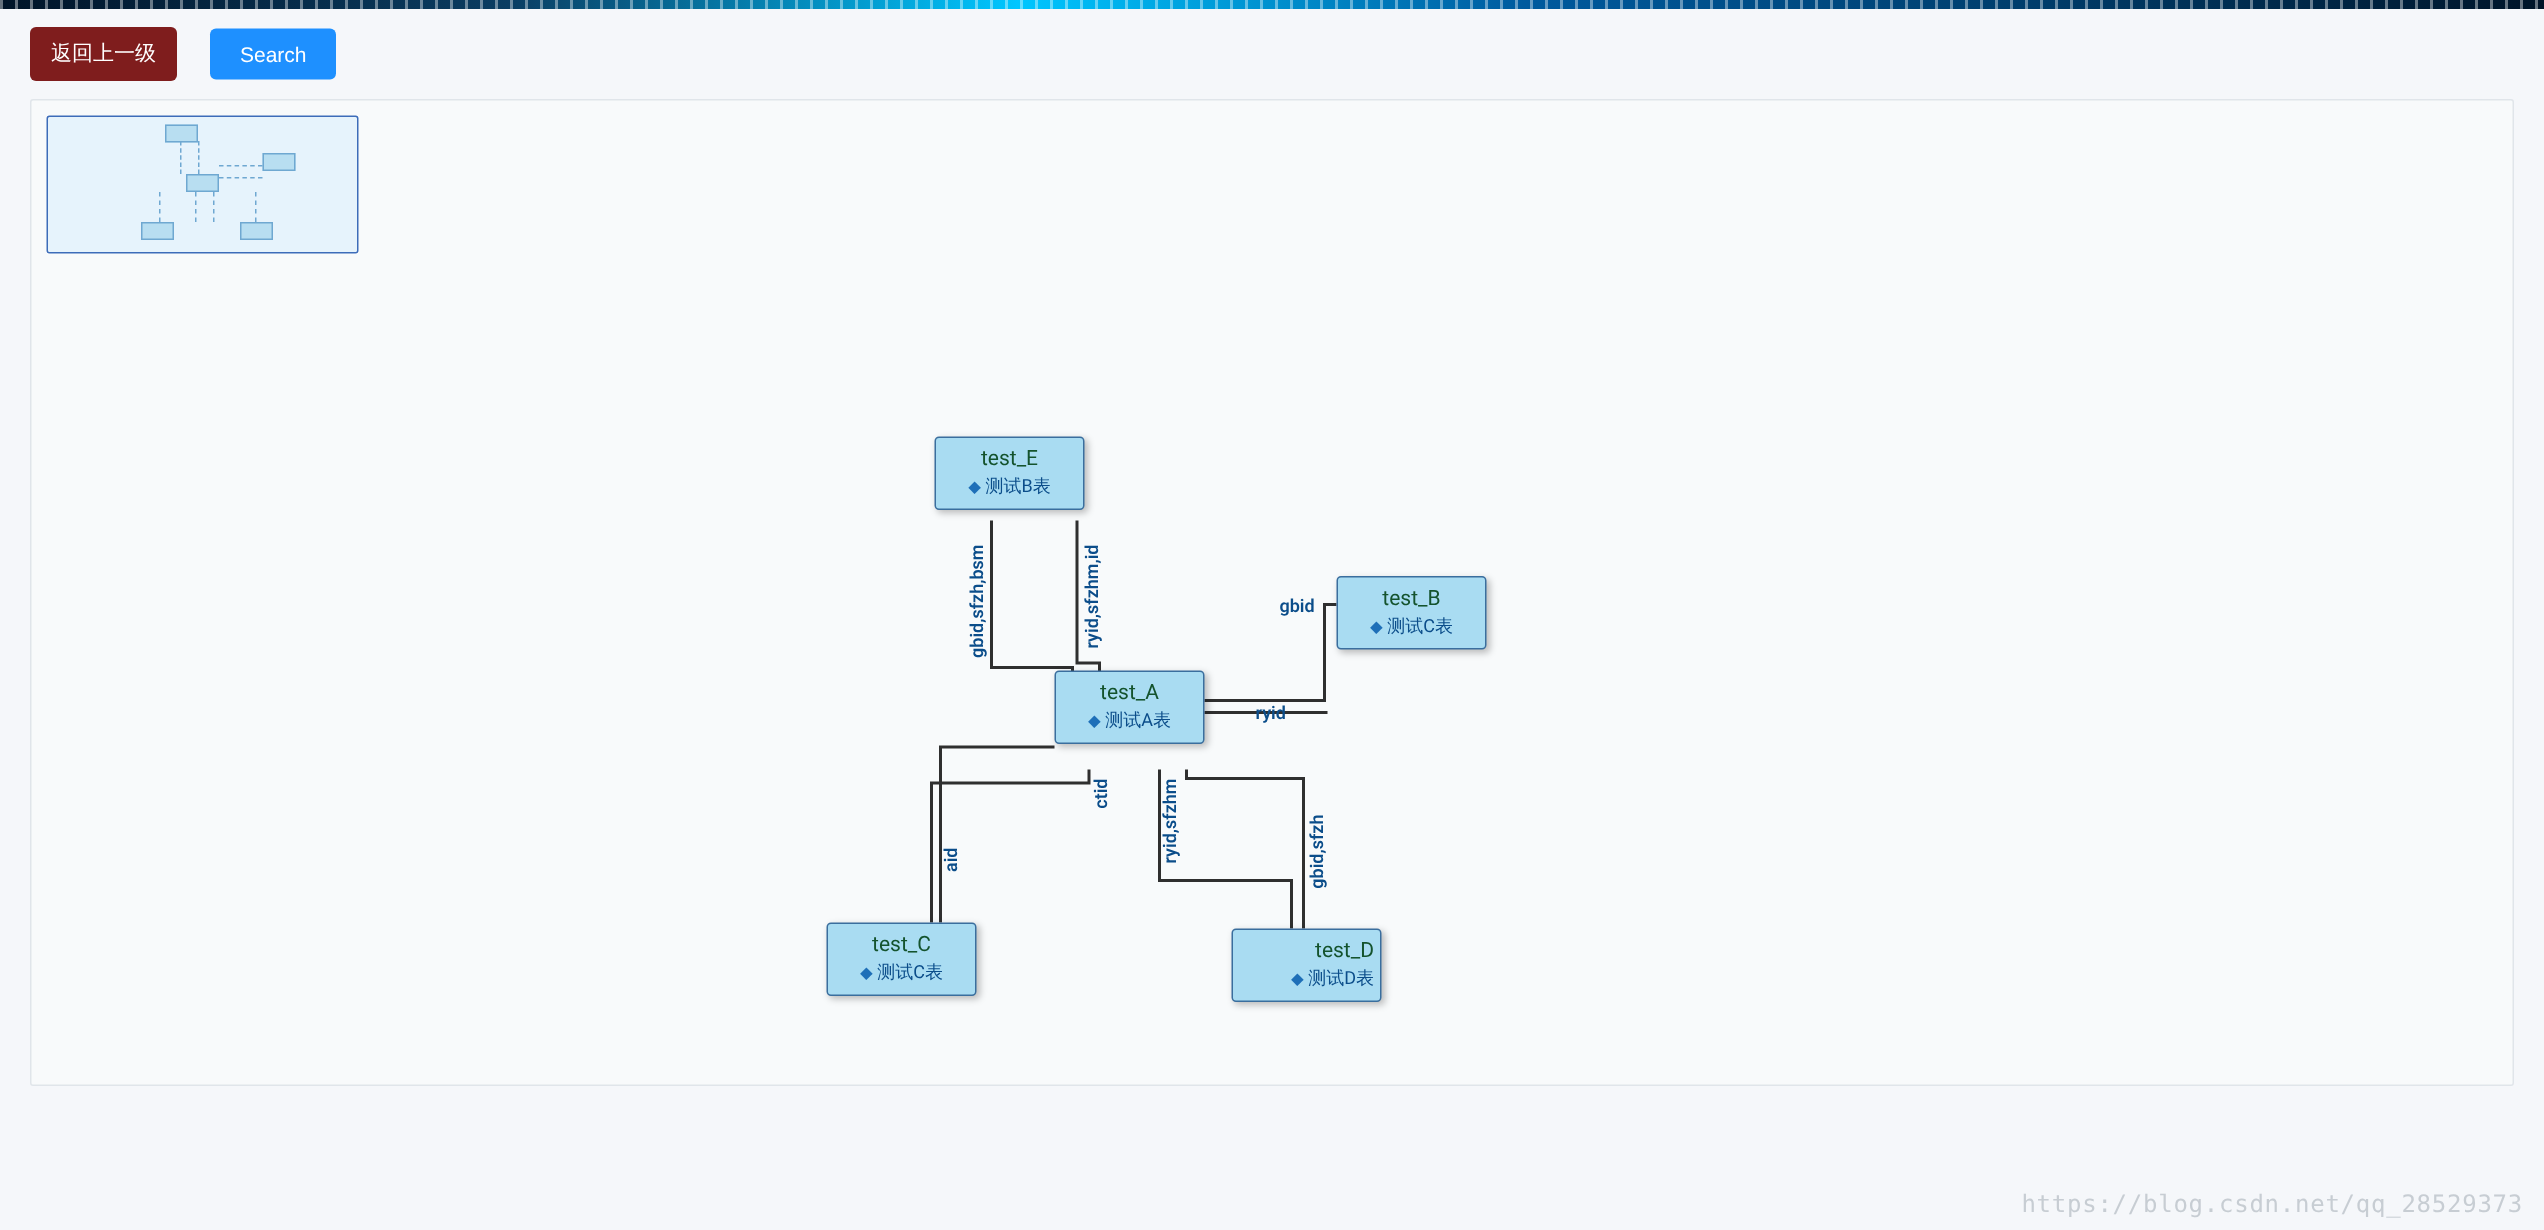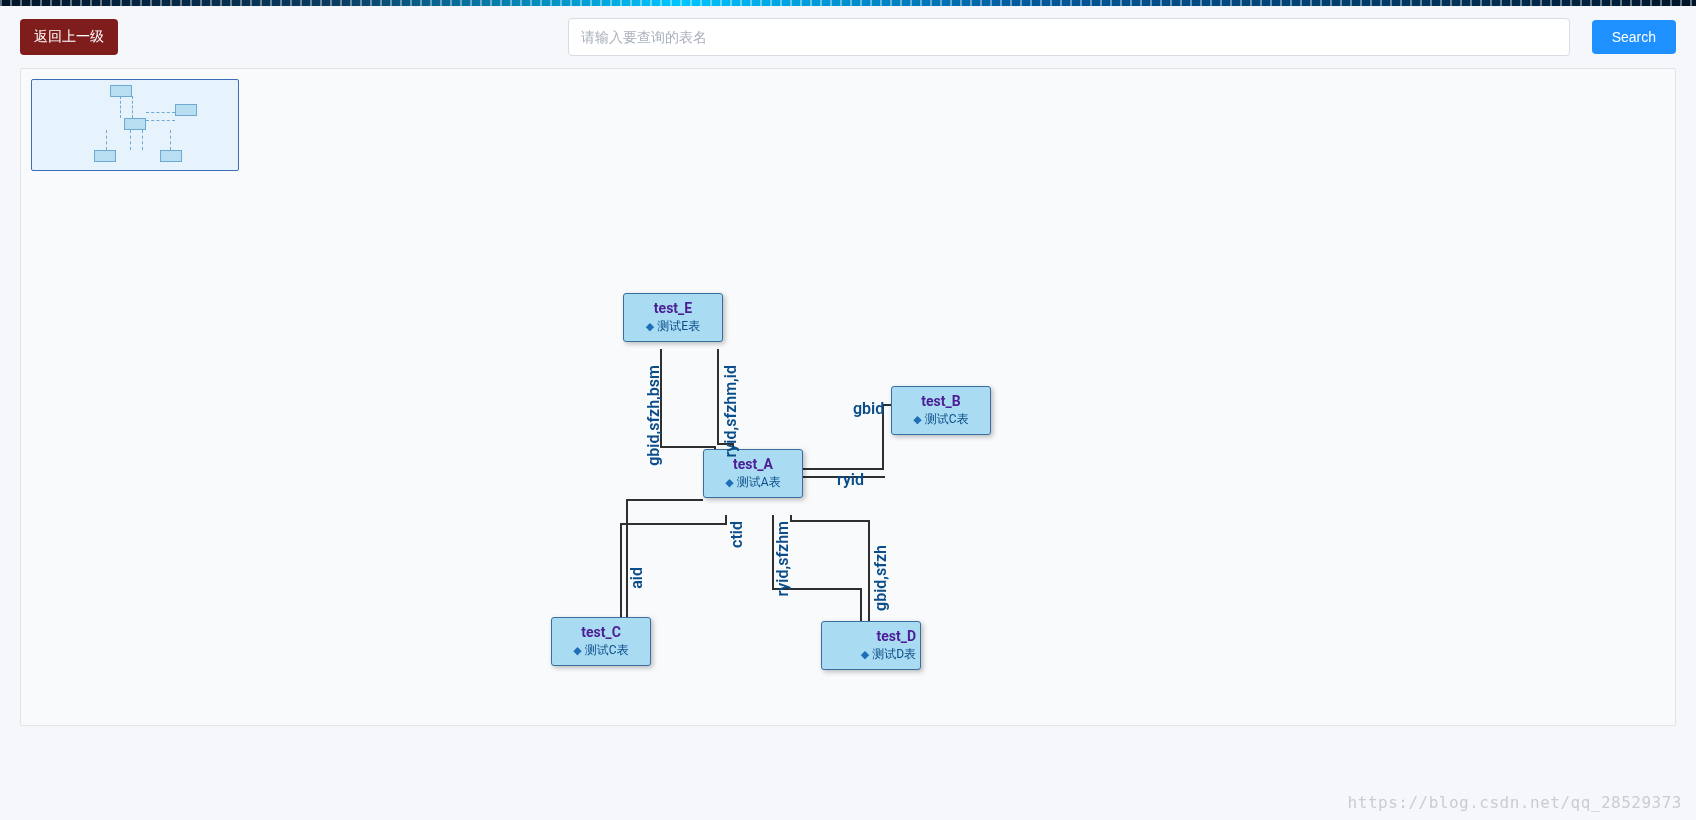--- a/index.html
+++ b/index.html
@@ -10,37 +10,36 @@
 .btn-back{background:#7f1d1d;color:#fff;border:none;border-radius:4px;padding:9px 14px;font-size:14px;cursor:pointer;}
 .search-input{flex:1;margin-left:440px;height:38px;border:1px solid #d8dde3;border-radius:4px;background:#fff;padding:0 12px;font-size:14px;color:#333;}
 .search-input::placeholder{color:#a8b0b9;}
 .btn-search{background:#1e90ff;color:#fff;border:none;border-radius:4px;padding:9px 20px;font-size:14px;cursor:pointer;margin-left:12px;}
 .canvas-wrap{margin:0 20px 20px 20px;background:#f8fafb;border:1px solid #e0e5ea;border-radius:2px;height:658px;position:relative;}
 .minimap{position:absolute;left:10px;top:10px;width:208px;height:92px;background:#e6f3fc;border:1px solid #3d6cb9;border-radius:2px;padding:4px;}
 .mm-node{position:absolute;border:1px solid #6fa8d1;background:#b8def1;}
 .mm-edge{position:absolute;border-left:1px dashed #6fa8d1;}
 .mm-edge.h{border-left:none;border-top:1px dashed #6fa8d1;}
 .node{position:absolute;width:100px;background:#a9dcf2;border:1px solid #3a6e9e;border-radius:3px;box-shadow:2px 2px 5px rgba(0,0,0,.25);text-align:center;padding:6px 4px;cursor:move;}
-.node .title{font-weight:700;font-size:14px;color:#4c1d95;}
+.node .title{font-weight:400;font-size:14px;color:#14532d;}
 .node .subtitle{font-size:12px;color:#0b4d8a;margin-top:2px;}
 .node .subtitle::before{content:"◆";color:#1e6fb8;margin-right:3px;font-size:11px;}
-.edge-label{position:absolute;font-size:16px;font-weight:600;color:#0b4d8a;white-space:nowrap;}
+.edge-label{position:absolute;font-size:12px;font-weight:600;color:#0b4d8a;white-space:nowrap;}
 .rot{writing-mode:vertical-rl;text-orientation:mixed;transform:rotate(180deg);}
 svg.edges{position:absolute;inset:0;width:100%;height:100%;pointer-events:none;}
 svg.edges path{fill:none;stroke:#2f2f2f;stroke-width:2;}
 .watermark{position:absolute;right:14px;bottom:8px;color:#c7cdd3;font-size:16px;letter-spacing:.5px;font-family:Consolas,monospace;margin-top:24px;}
 </style>
 </head>
 <body>
 
 <div class="top-accent"></div>
 
 <div class="toolbar">
   <button class="btn-back">返回上一级</button>
-  <input class="search-input" type="text" placeholder="请输入要查询的表名" style="">
   <button class="btn-search">Search</button>
 </div>
 
 <div class="canvas-wrap">
 
   <div class="minimap">
     <div class="mm-node" style="left:78px;top:5px;width:22px;height:12px;"></div>
     <div class="mm-node" style="left:92px;top:38px;width:22px;height:12px;"></div>
     <div class="mm-node" style="left:143px;top:24px;width:22px;height:12px;"></div>
     <div class="mm-node" style="left:62px;top:70px;width:22px;height:12px;"></div>
@@ -65,21 +64,21 @@
 
     <path d="M705 446 L705 455 L600 455 L600 548"></path>
     <path d="M682 431 L606 431 L606 548"></path>
 
     <path d="M752 446 L752 520 L840 520 L840 552"></path>
     <path d="M770 446 L770 452 L848 452 L848 552"></path>
   </svg>
 
   <div class="node" style="left:602px;top:224px;">
     <div class="title">test_E</div>
-    <div class="subtitle">测试E表</div>
+    <div class="subtitle">测试B表</div>
   </div>
 
   <div class="node" style="left:870px;top:317px;">
     <div class="title">test_B</div>
     <div class="subtitle">测试C表</div>
   </div>
 
   <div class="node" style="left:682px;top:380px;">
     <div class="title">test_A</div>
     <div class="subtitle">测试A表</div>

